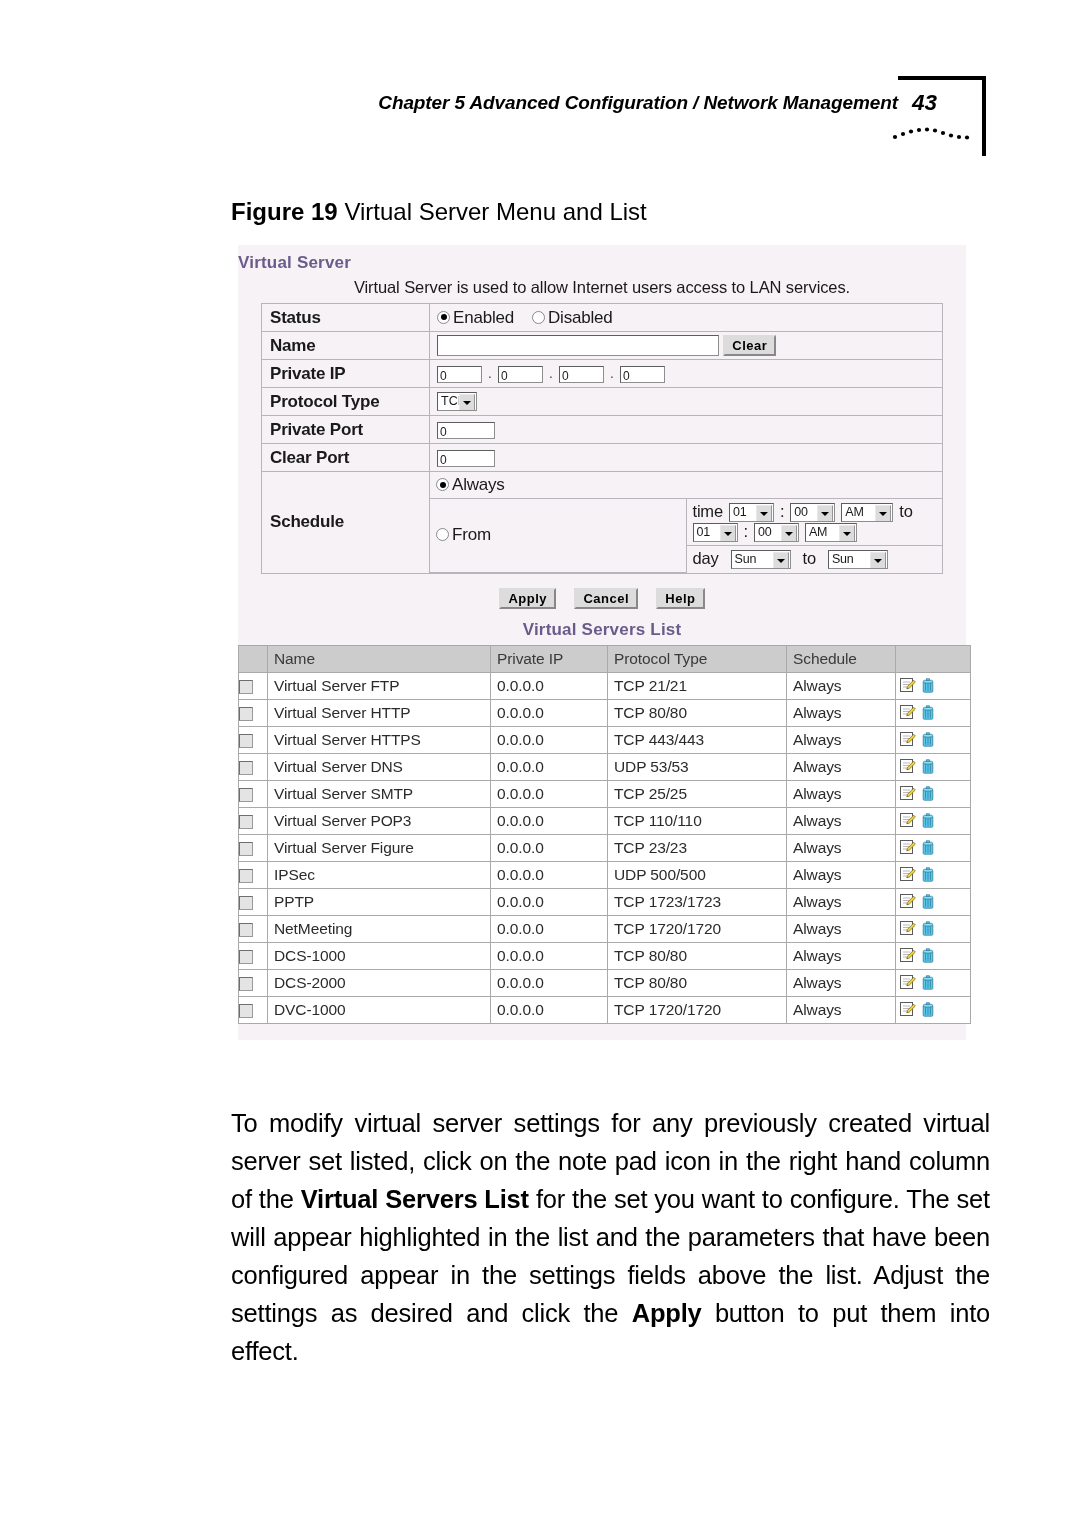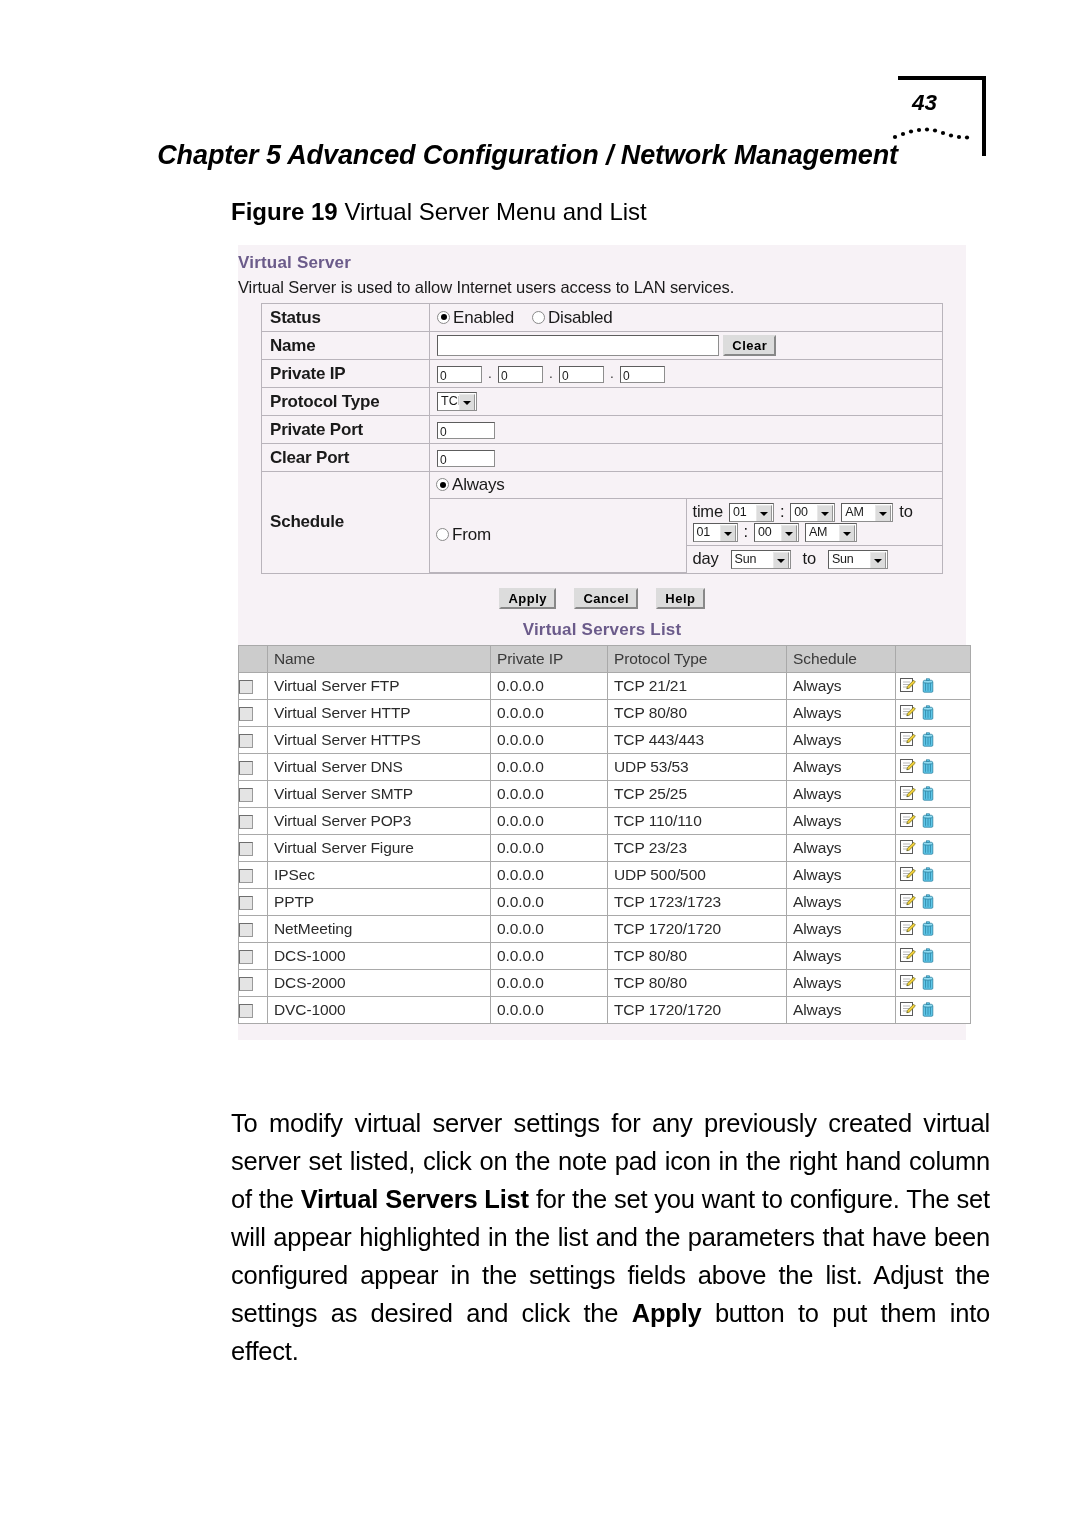--- a/index.html
+++ b/index.html
@@ -22,25 +22,24 @@
     left: 0;
     top: 92px;
     width: 1080px;
     height: 44px;
   }
   .running-head-text {
     position: absolute;
     right: 182px;
     top: 0;
     font-style: italic;
-    font-size: 27px;
+    font-size: 19px;
     font-weight: 600;
     letter-spacing: -0.1px;
     white-space: nowrap;
-    margin-top: 48px;
   }
   .page-corner {
     position: absolute;
     right: 94px;
     top: -16px;
     width: 110px;
     height: 80px;
   }
   .page-corner .bar-top {
     position: absolute;
@@ -95,20 +94,21 @@
   }
   .shot-title {
     text-align: left;
     color: #6b5b8a;
     font-weight: bold;
     font-size: 17px;
     padding-top: 8px;
     letter-spacing: 0.2px;
   }
   .shot-desc {
+    text-align: center;
     font-size: 16.5px;
     padding: 5px 0 6px 0;
     color: #1a1a1a;
     letter-spacing: -0.1px;
   }
 
   
   .form-table {
     width: 682px;
     margin: 0 auto;

